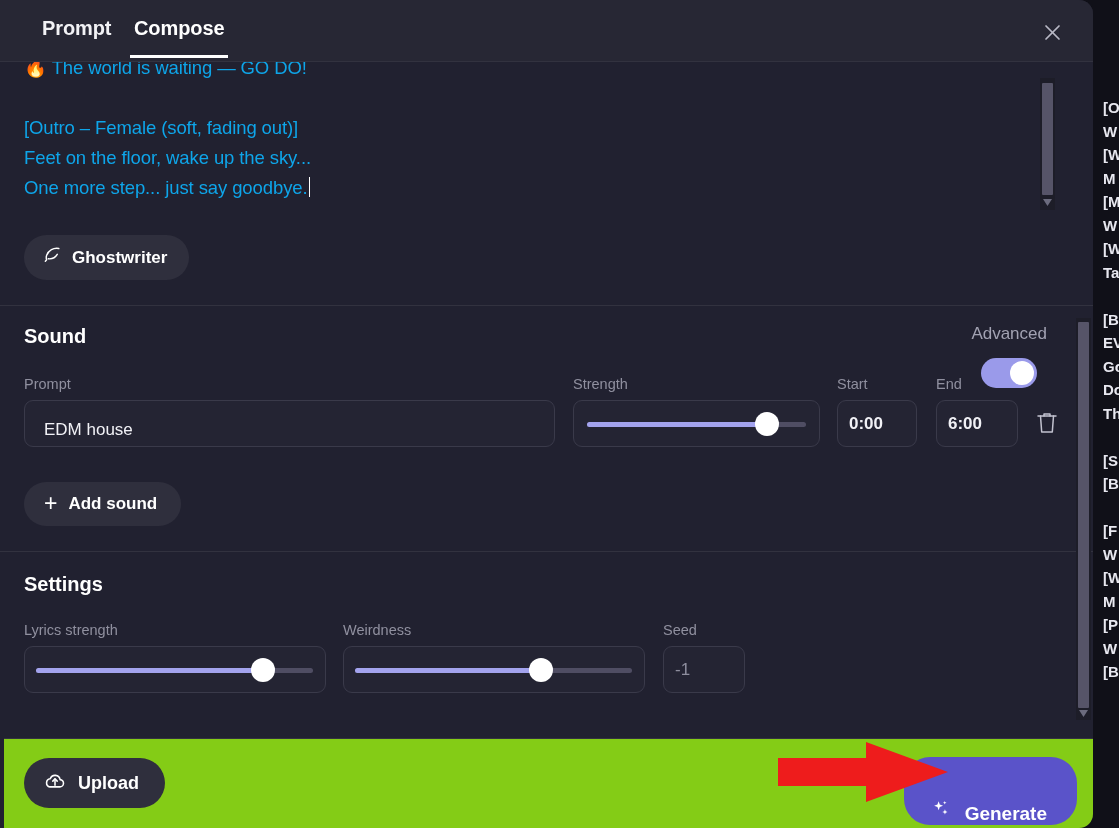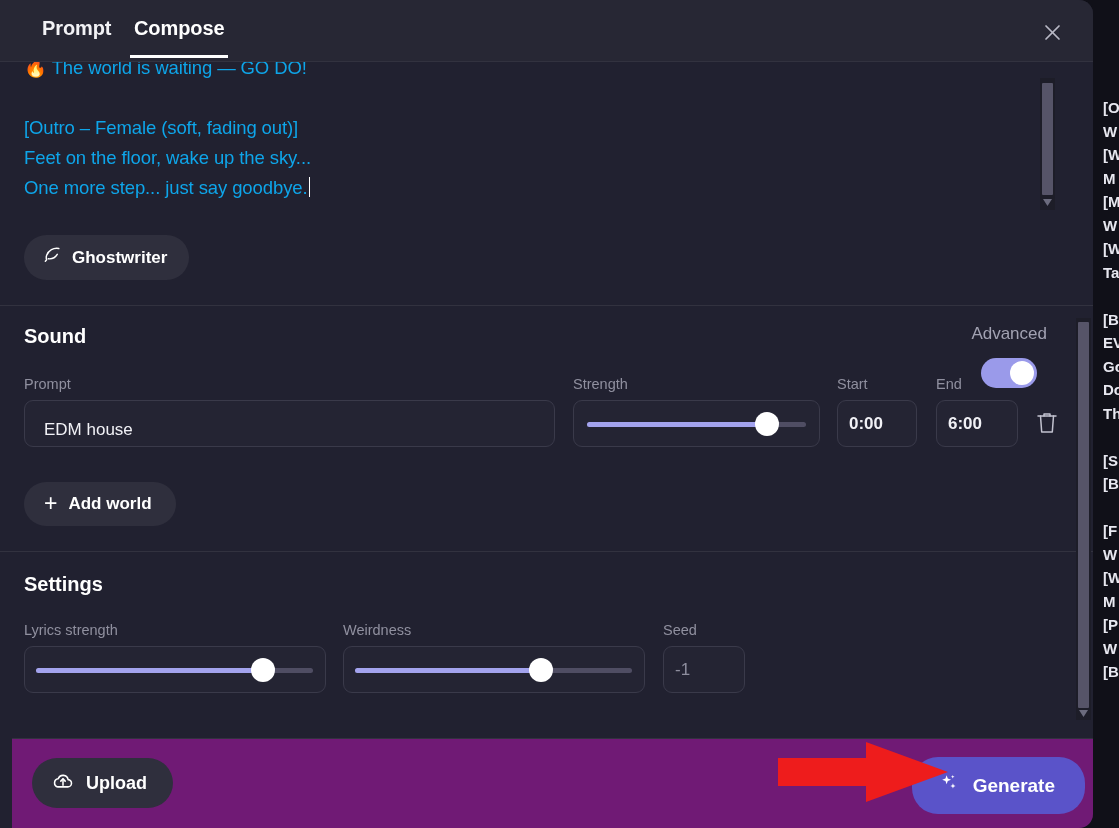--- a/index.html
+++ b/index.html
@@ -249,39 +249,39 @@
     background: #565468; border-radius: 1px;
   }
   #modal-sb-arrow {
     position: absolute; right: 2px; top: 706px;
     width: 15px; height: 14px;
     display:flex; align-items:center; justify-content:center;
   }
 
   
   #footer {
-    position: absolute; left: 12px; bottom: 0;
+    position: absolute; left: 4px; bottom: 0;
     width: 1093px; height: 90px;
-    background: #701a75;
+    background: #84cc16;
     border-top: 1px solid #32323f;
   }
   #upload-btn {
     position: absolute; left: 20px; top: 19px;
     height: 50px;
     display: flex; align-items: center; gap: 12px;
     padding: 0 26px 0 20px;
     background: #2f2f3d;
     border-radius: 25px;
     color: #ffffff; font-size: 18px; font-weight: 700;
     cursor: pointer;
   }
   #generate-btn {
     position: absolute; right: 20px; top: 18px;
-    height: 57px;
-    display: flex; align-items: center; gap: 13px;
+    height: 68px;
+    display: flex; align-items: flex-end; gap: 13px;
     padding: 0 30px 0 26px;
     background: #5a53c9;
     border-radius: 26px;
     color: #ffffff; font-size: 19px; font-weight: 700;
     cursor: pointer;
   }
 
   
   #bg-circle {
     position: absolute;
@@ -413,21 +413,21 @@
   <div id="trash-btn">
     <svg width="24" height="26" viewBox="0 0 24 26" fill="none" stroke="currentColor" stroke-width="1.5" stroke-linecap="round" stroke-linejoin="round">
       <path d="M3 6h18"></path>
       <path d="M9 6V4h6v2"></path>
       <path d="M5.5 6l1.2 16h10.6L18.5 6"></path>
     </svg>
   </div>
 
   <div id="add-sound-btn">
     <span id="add-plus">+</span>
-    <span>Add world</span>
+    <span>Add sound</span>
   </div>
 
   <div class="divider" id="div-2"></div>
 
   <div id="settings-title">Settings</div>
 
   <div class="field-label" id="lbl-lyrics-strength">Lyrics strength</div>
   <div class="box" id="box-lyrics-strength"></div>
   <div class="slider" id="slider-lyrics">
     <div class="track-bg"></div>

